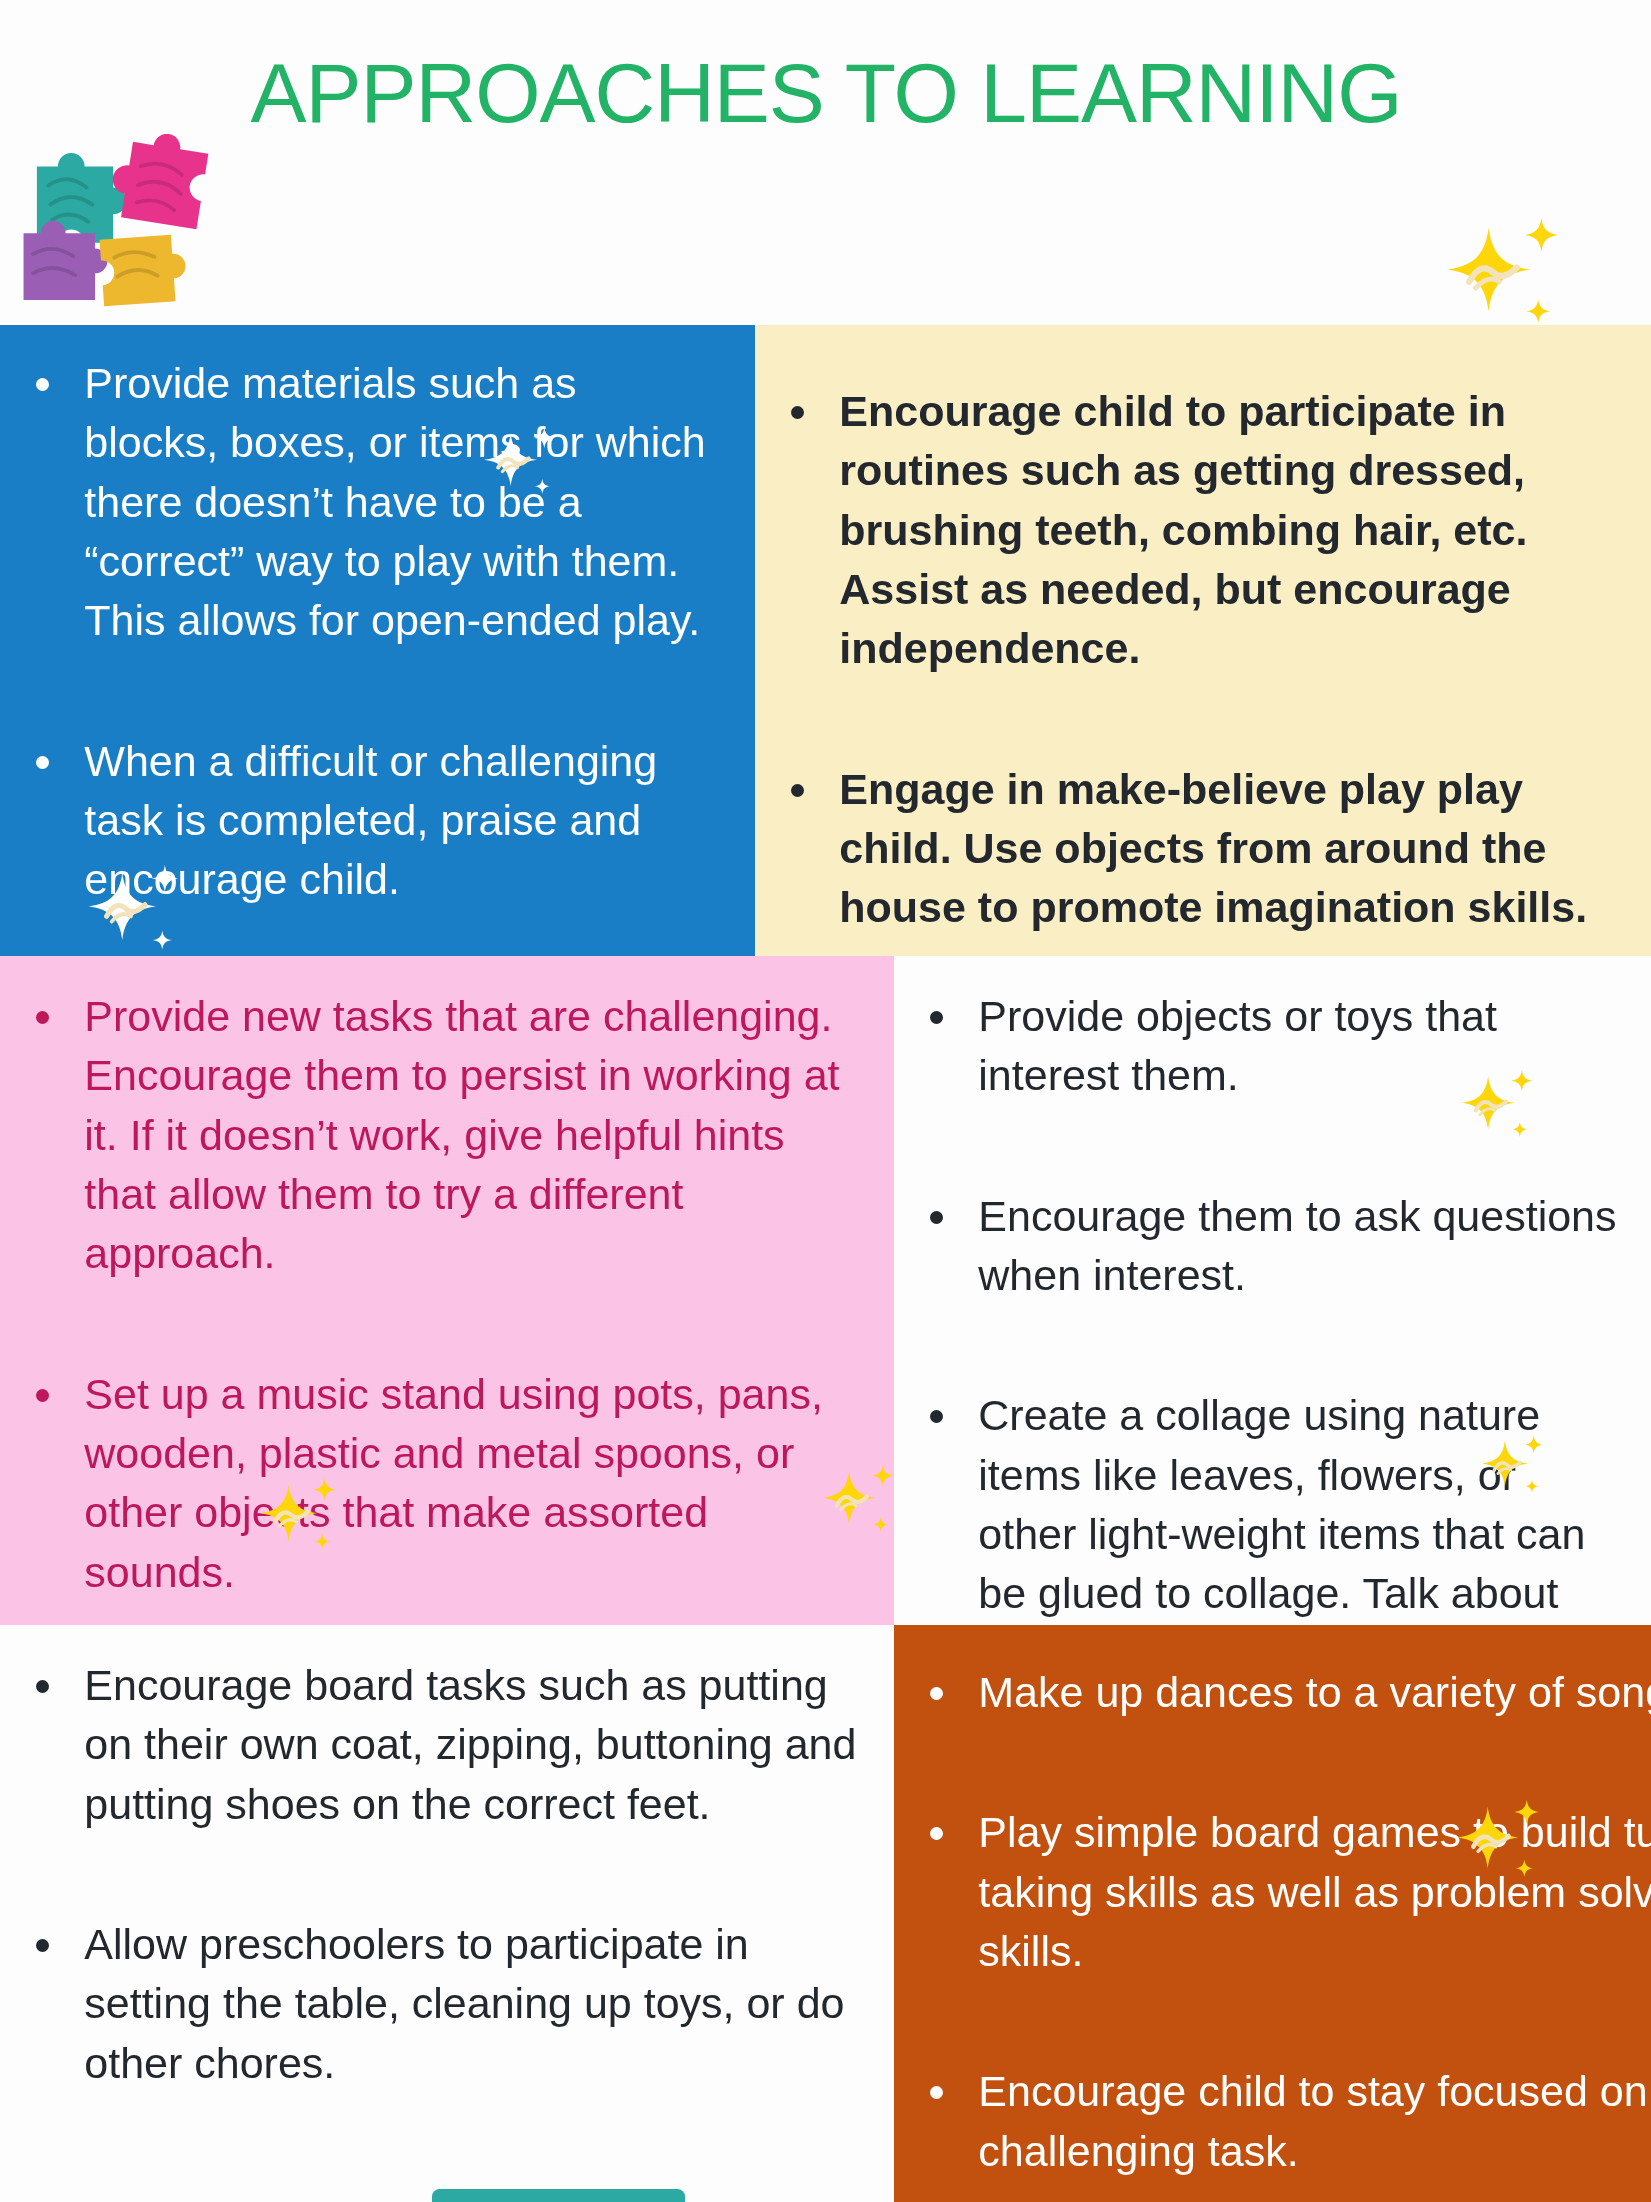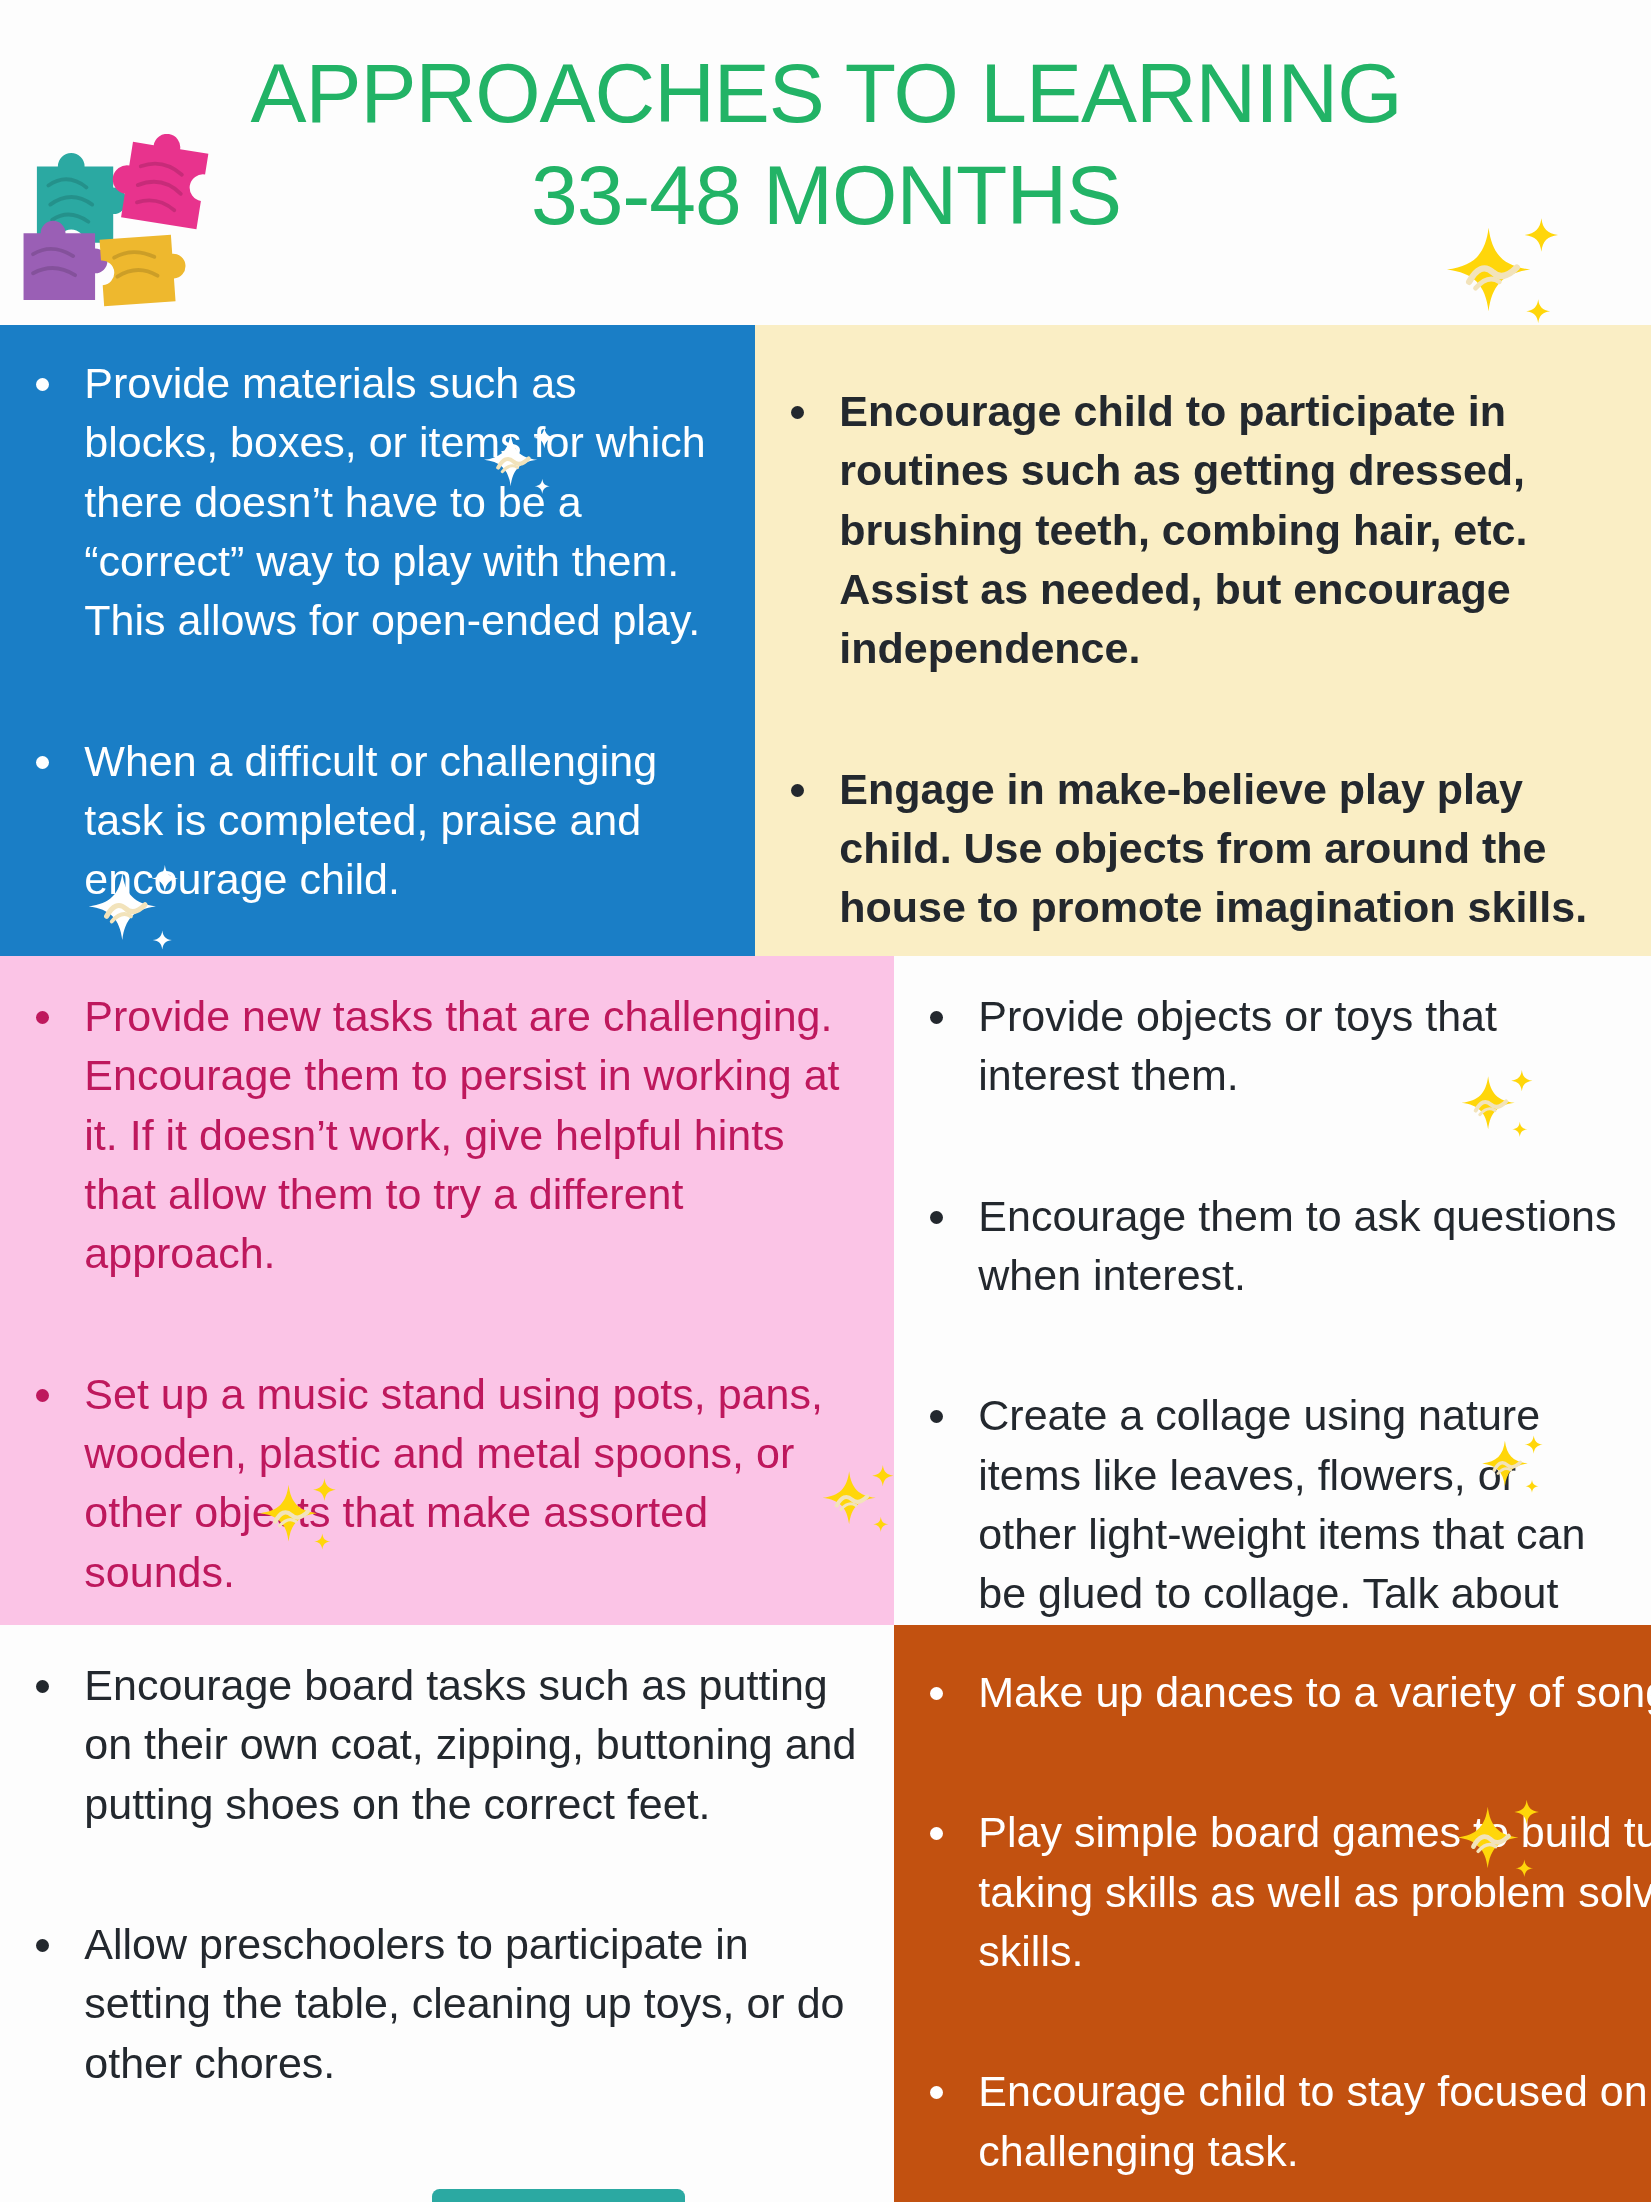--- a/index.html
+++ b/index.html
@@ -53,21 +53,20 @@
       <path d="M36 96 Q52 78 66 88" stroke="#f2e3bb" stroke-width="6" fill="none" stroke-linecap="round"></path>
     </g>
   </defs>
 </svg>
 
 <div class="page">
 
   <div class="header">
     <div class="title">
       <div>APPROACHES TO LEARNING</div>
-      <div>33-48 MONTHS</div>
     </div>
 
     <svg class="puzzle" viewBox="0 0 225 195">
 
       <g transform="translate(28,18)">
         <path fill="#2ba9a2" d="M0 16 h22 a14 14 0 0 1 28 0 h30 v22 a14 14 0 0 1 0 28 v30 h-30 a14 14 0 0 0 -28 0 h-22 z"></path>
         <path d="M12 36 q20 -14 40 2 m-38 18 q22 -16 44 0 m-42 16 q18 -12 38 2" stroke="rgba(0,0,0,0.14)" stroke-width="4" fill="none" stroke-linecap="round"></path>
       </g>
 
       <g transform="translate(122,14) rotate(9 40 40)">

